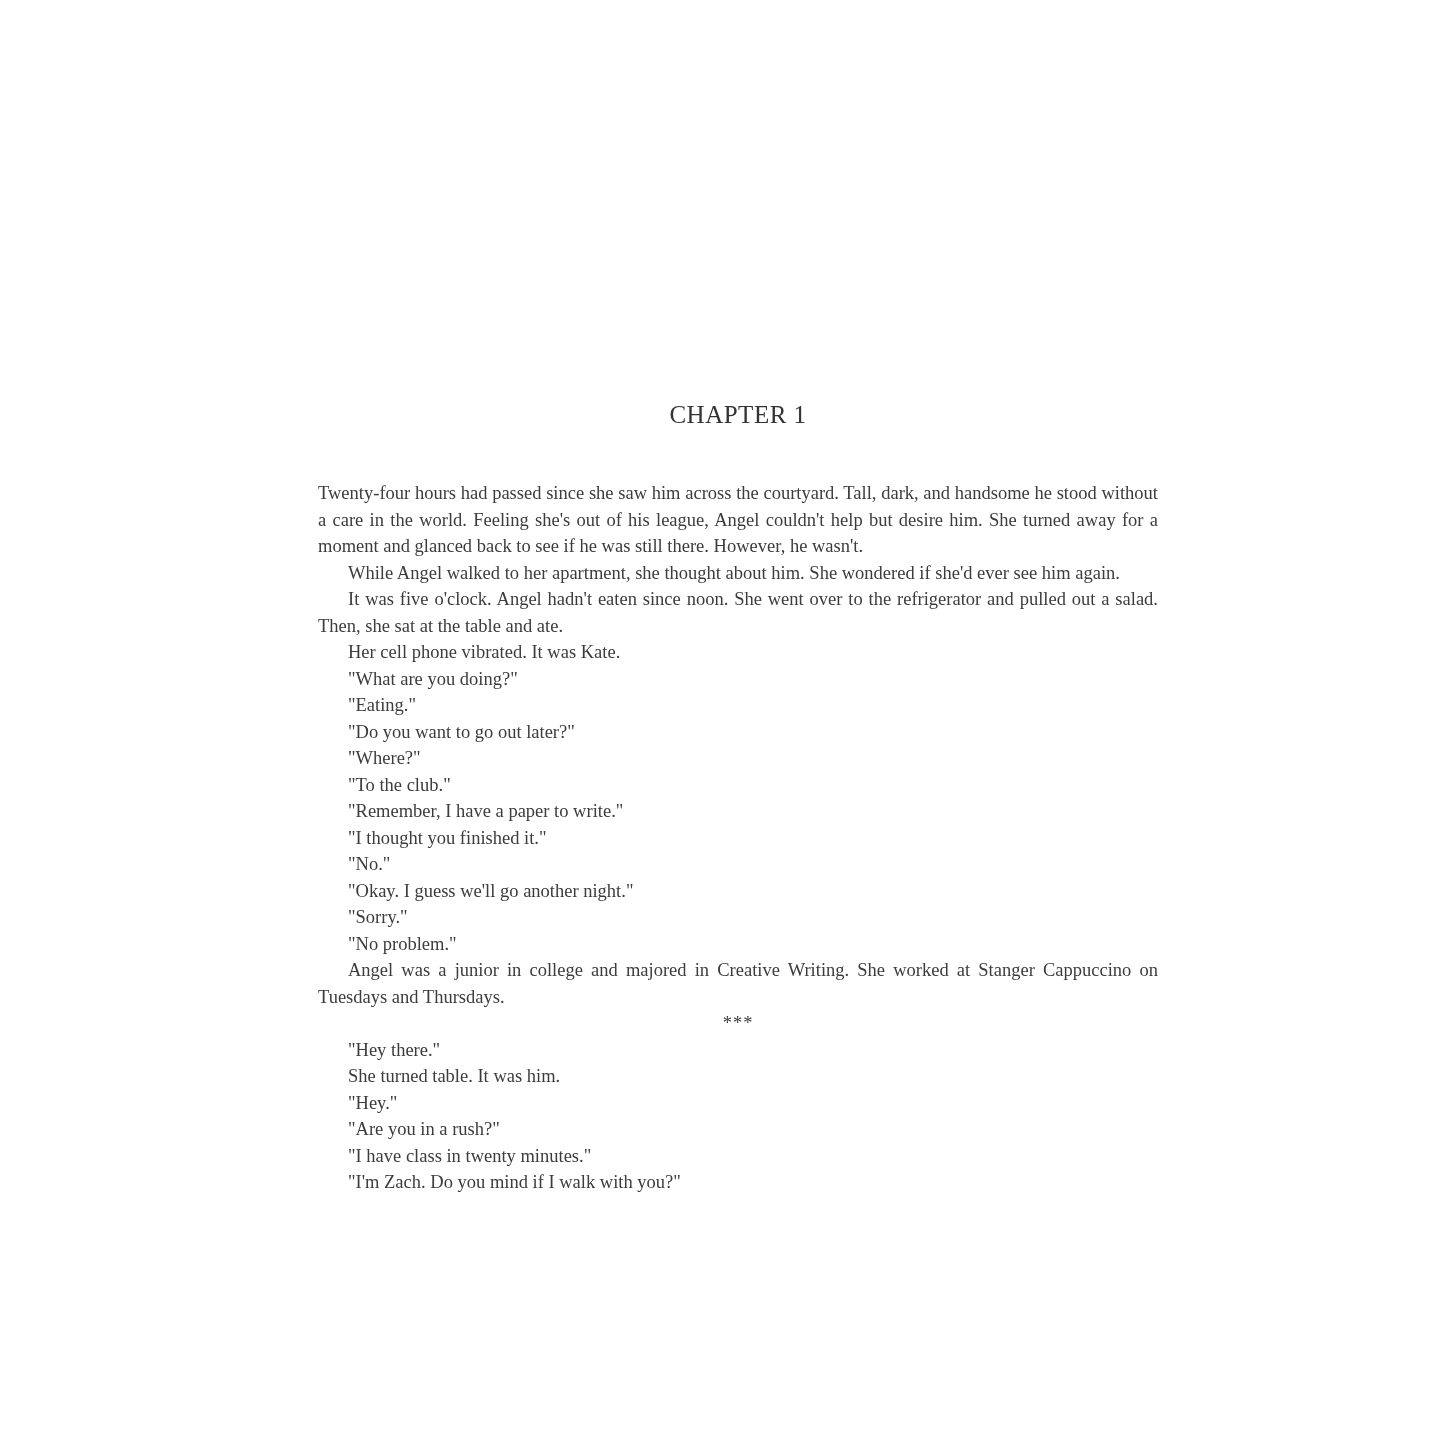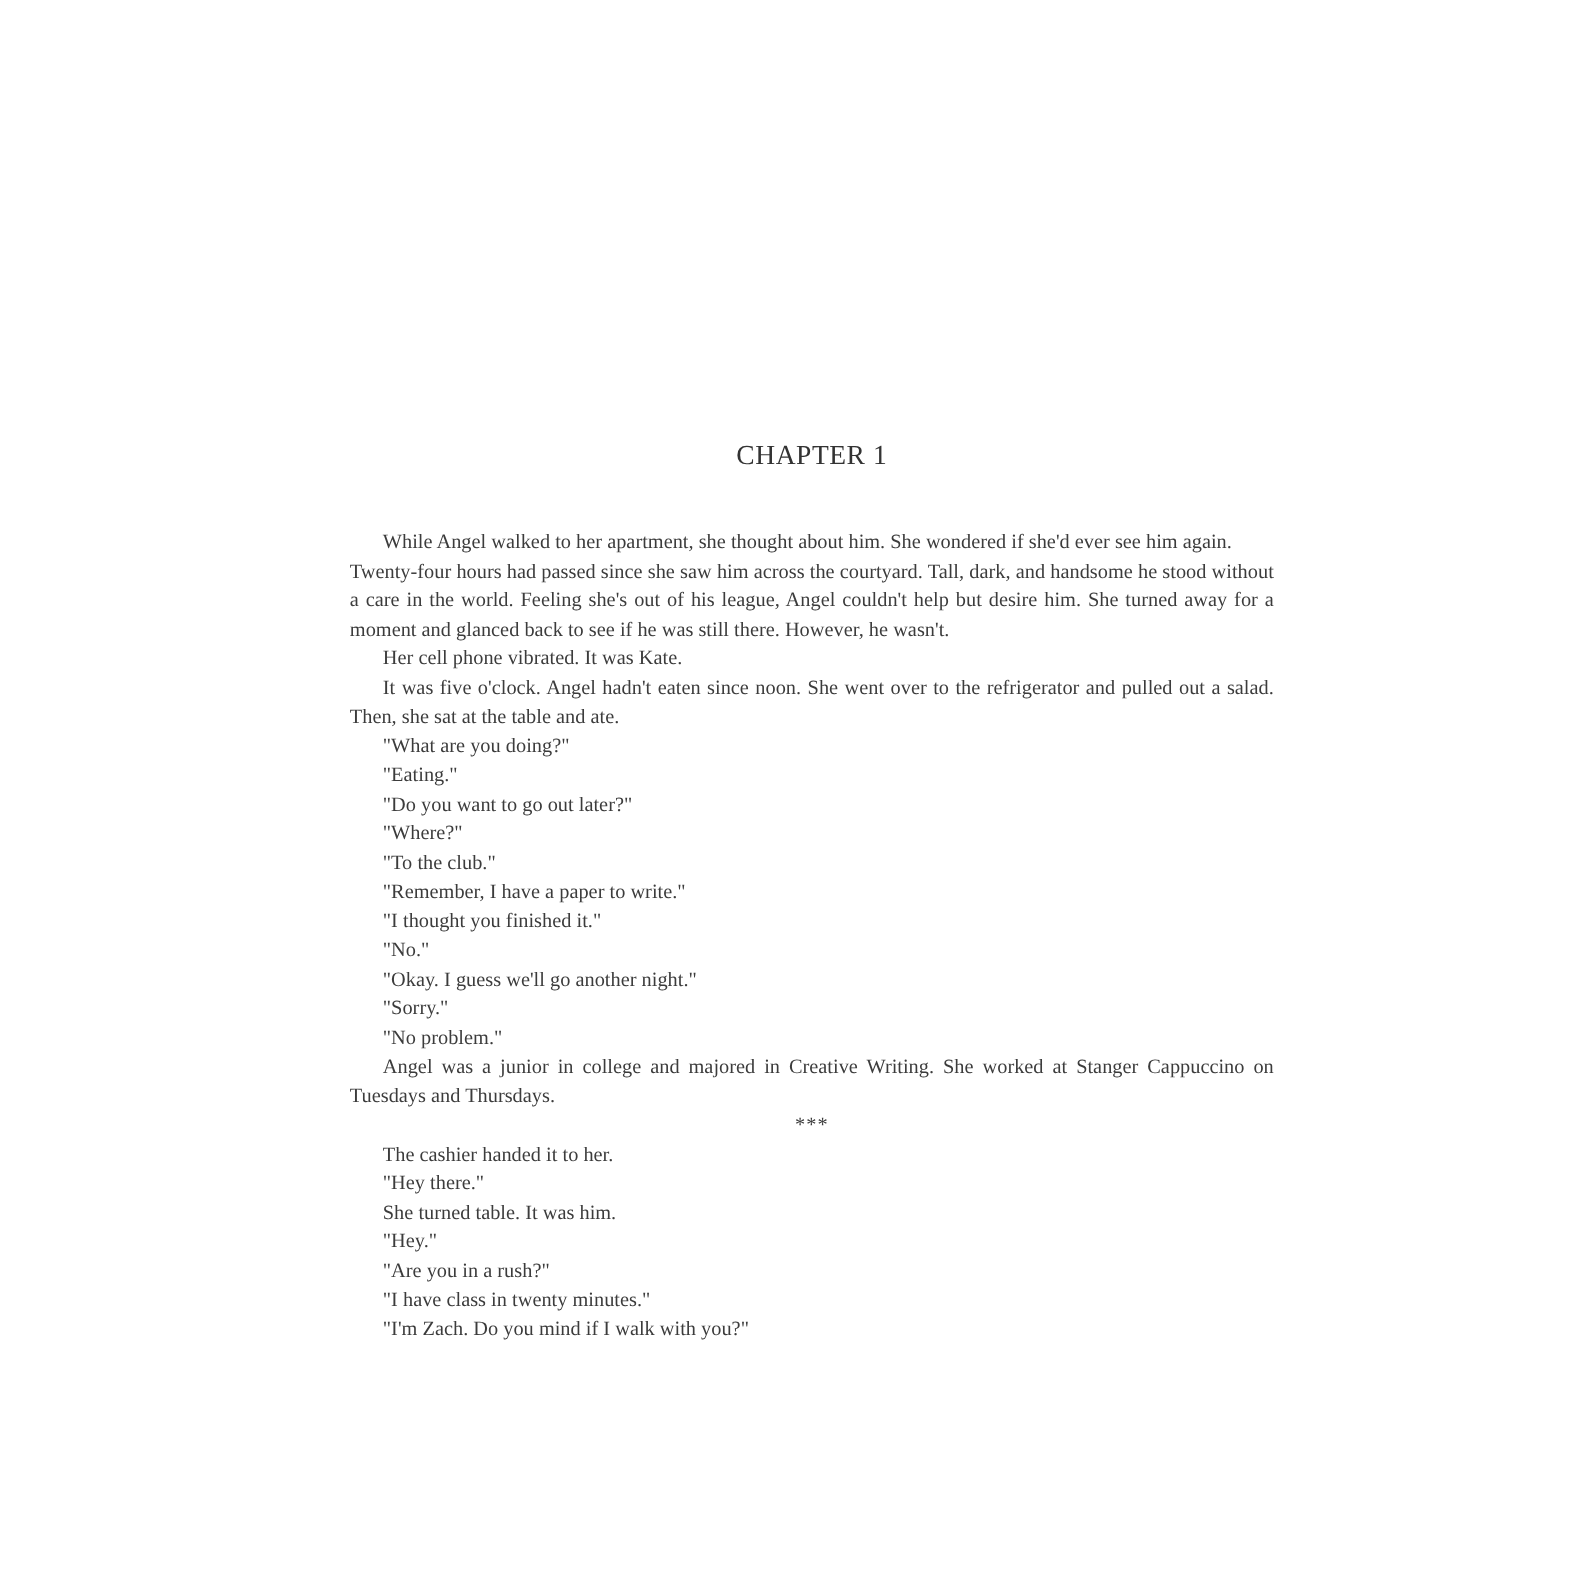--- a/index.html
+++ b/index.html
@@ -54,38 +54,37 @@
     letter-spacing: 1px;
   }
 </style>
 </head>
 <body>
 
 <div class="page">
   <div class="content">
     <h1 class="chapter-heading">CHAPTER 1</h1>
     <div>
+        <p class="para no-indent">Twenty-four hours had passed since she saw him across the courtyard. Tall, dark, and handsome he stood without a care in the world. Feeling she's out of his league, Angel couldn't help but desire him. She turned away for a moment and glanced back to see if he was still there. However, he wasn't.</p>
         <p class="para indent">While Angel walked to her apartment, she thought about him. She wondered if she'd ever see him again.</p>
-        <p class="para no-indent">Twenty-four hours had passed since she saw him across the courtyard. Tall, dark, and handsome he stood without a care in the world. Feeling she's out of his league, Angel couldn't help but desire him. She turned away for a moment and glanced back to see if he was still there. However, he wasn't.</p>
+        <p class="para indent">It was five o'clock. Angel hadn't eaten since noon. She went over to the refrigerator and pulled out a salad. Then, she sat at the table and ate.</p>
         <p class="para indent">Her cell phone vibrated. It was Kate.</p>
-        <p class="para indent">It was five o'clock. Angel hadn't eaten since noon. She went over to the refrigerator and pulled out a salad. Then, she sat at the table and ate.</p>
         <p class="para indent">"What are you doing?"</p>
         <p class="para indent">"Eating."</p>
         <p class="para indent">"Do you want to go out later?"</p>
         <p class="para indent">"Where?"</p>
         <p class="para indent">"To the club."</p>
         <p class="para indent">"Remember, I have a paper to write."</p>
         <p class="para indent">"I thought you finished it."</p>
         <p class="para indent">"No."</p>
         <p class="para indent">"Okay. I guess we'll go another night."</p>
         <p class="para indent">"Sorry."</p>
         <p class="para indent">"No problem."</p>
         <p class="para indent">Angel was a junior in college and majored in Creative Writing. She worked at Stanger Cappuccino on Tuesdays and Thursdays.</p>
         <p class="para scene-break">***</p>
-        <p class="para indent">The cashier handed it to her.</p>
         <p class="para indent">"Hey there."</p>
         <p class="para indent">She turned table. It was him.</p>
         <p class="para indent">"Hey."</p>
         <p class="para indent">"Are you in a rush?"</p>
         <p class="para indent">"I have class in twenty minutes."</p>
         <p class="para indent">"I'm Zach. Do you mind if I walk with you?"</p>
       </div>
   </div>
 </div>
 

